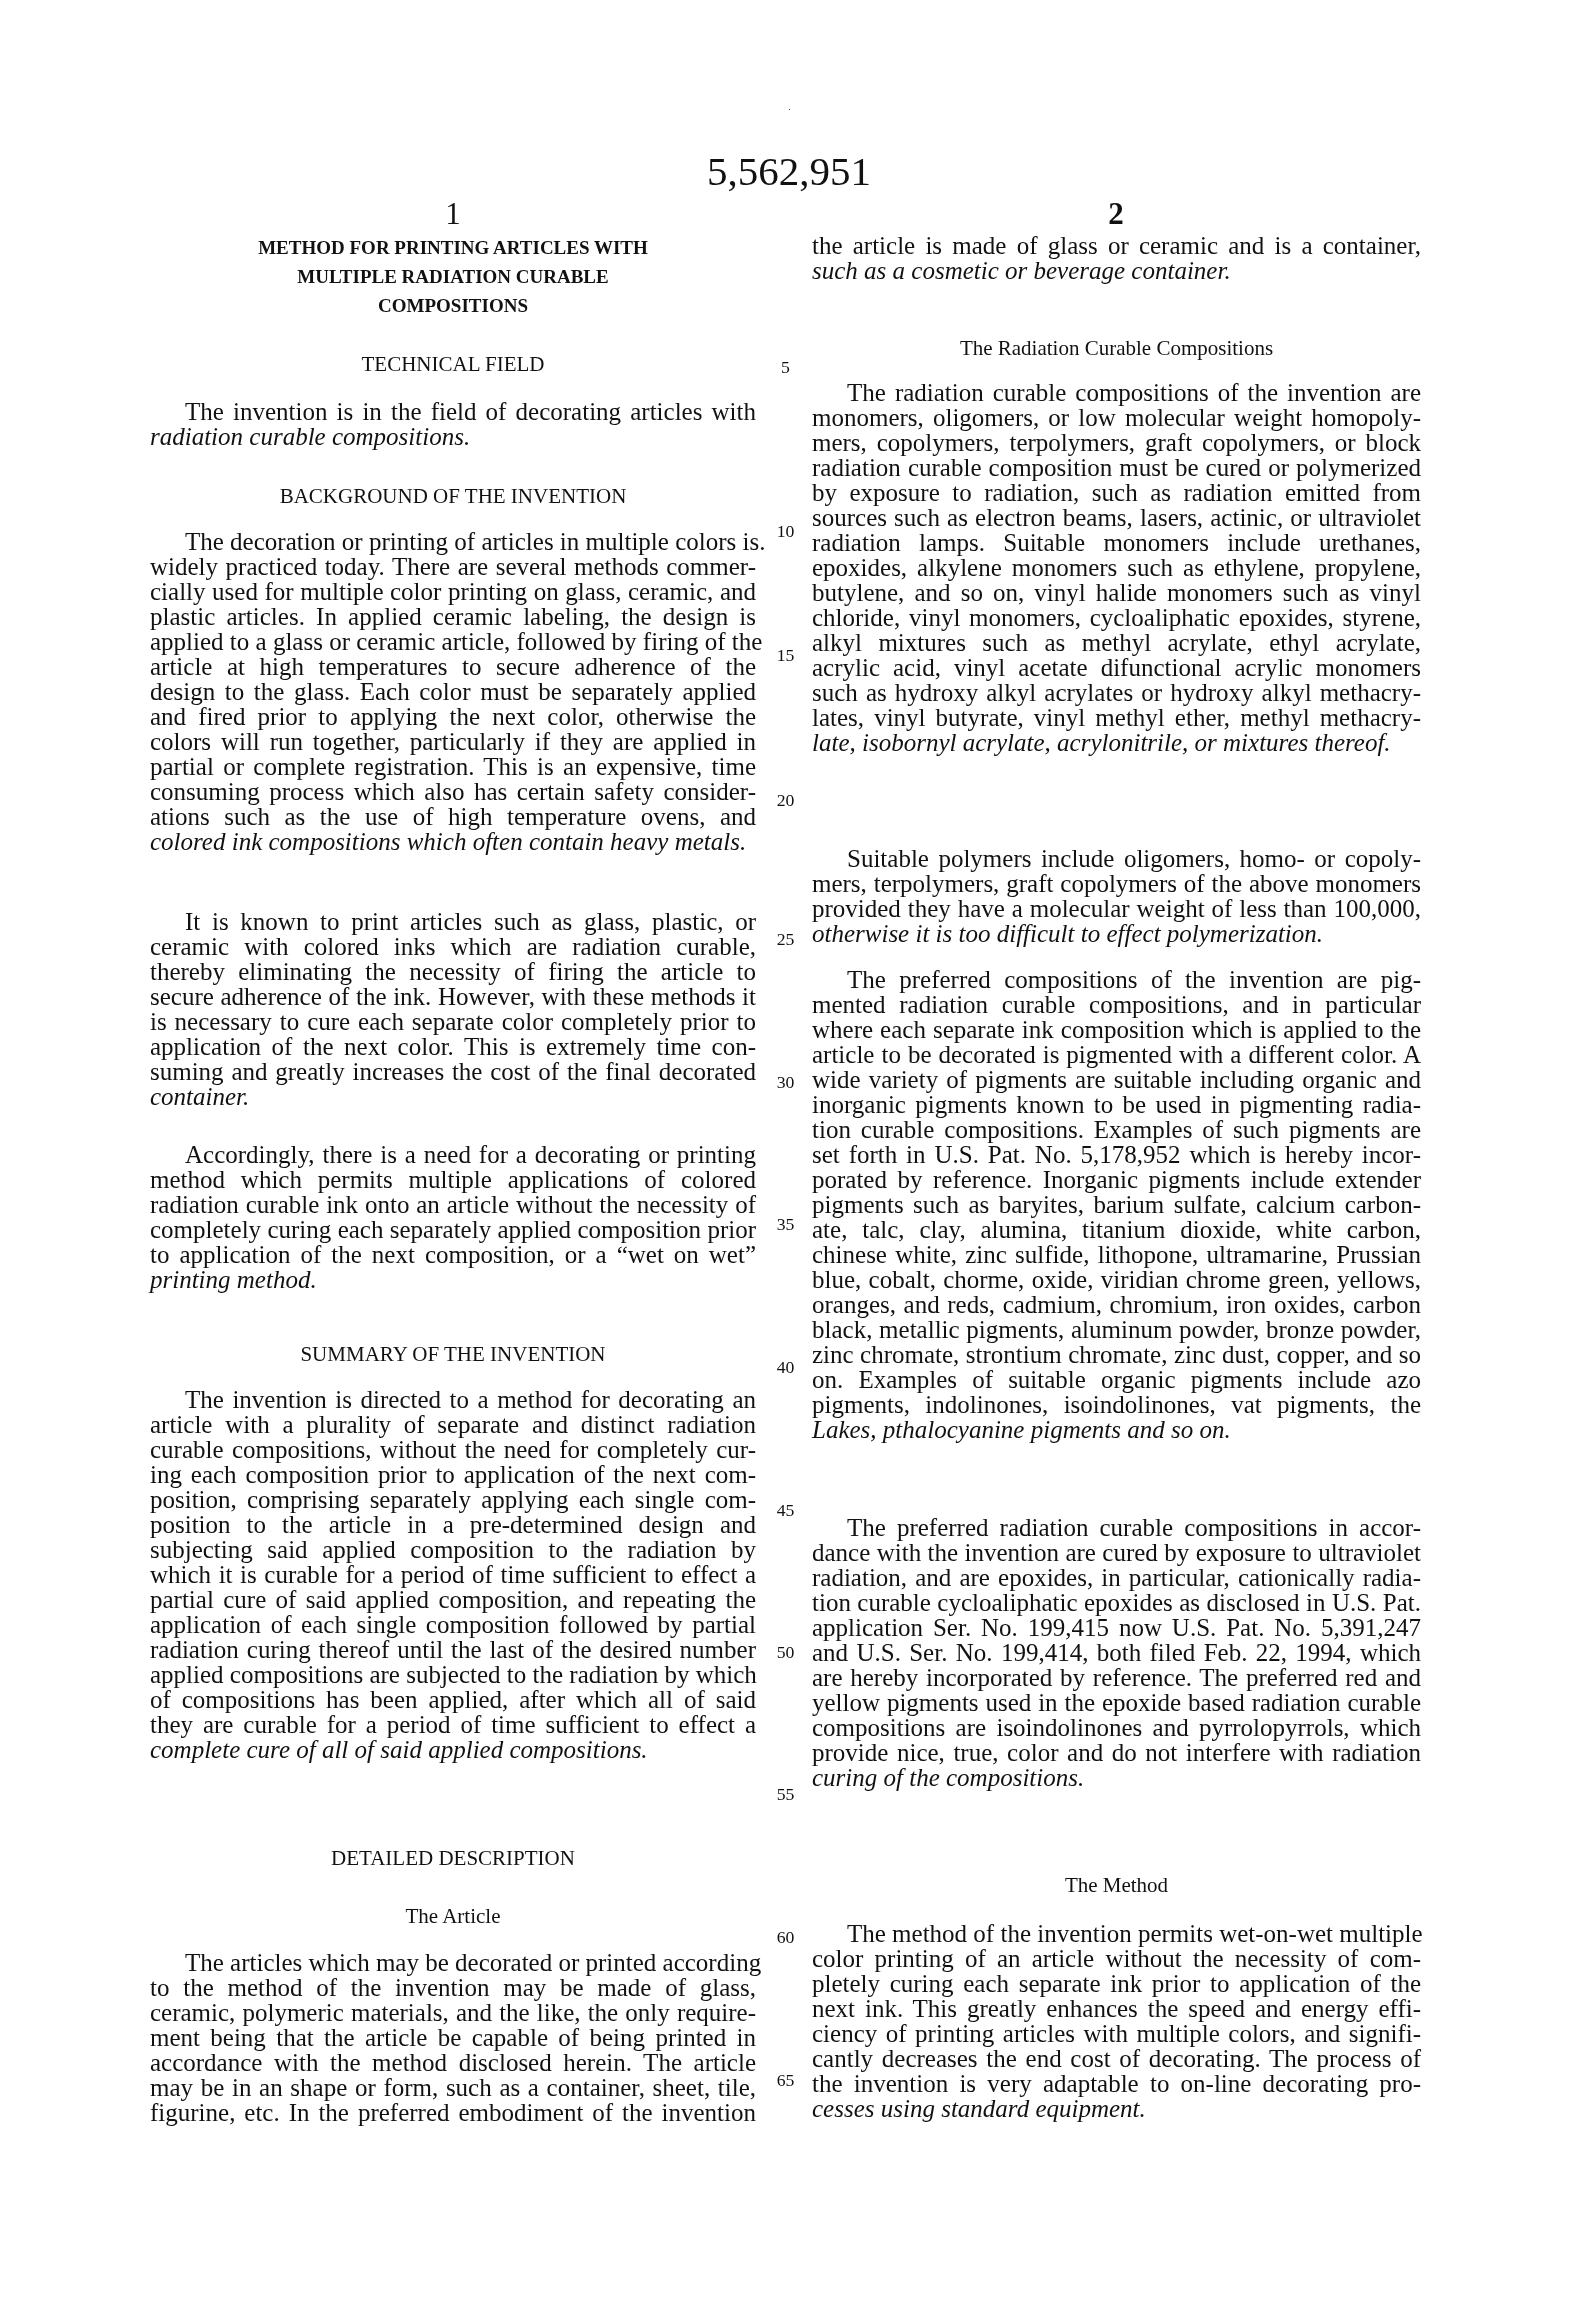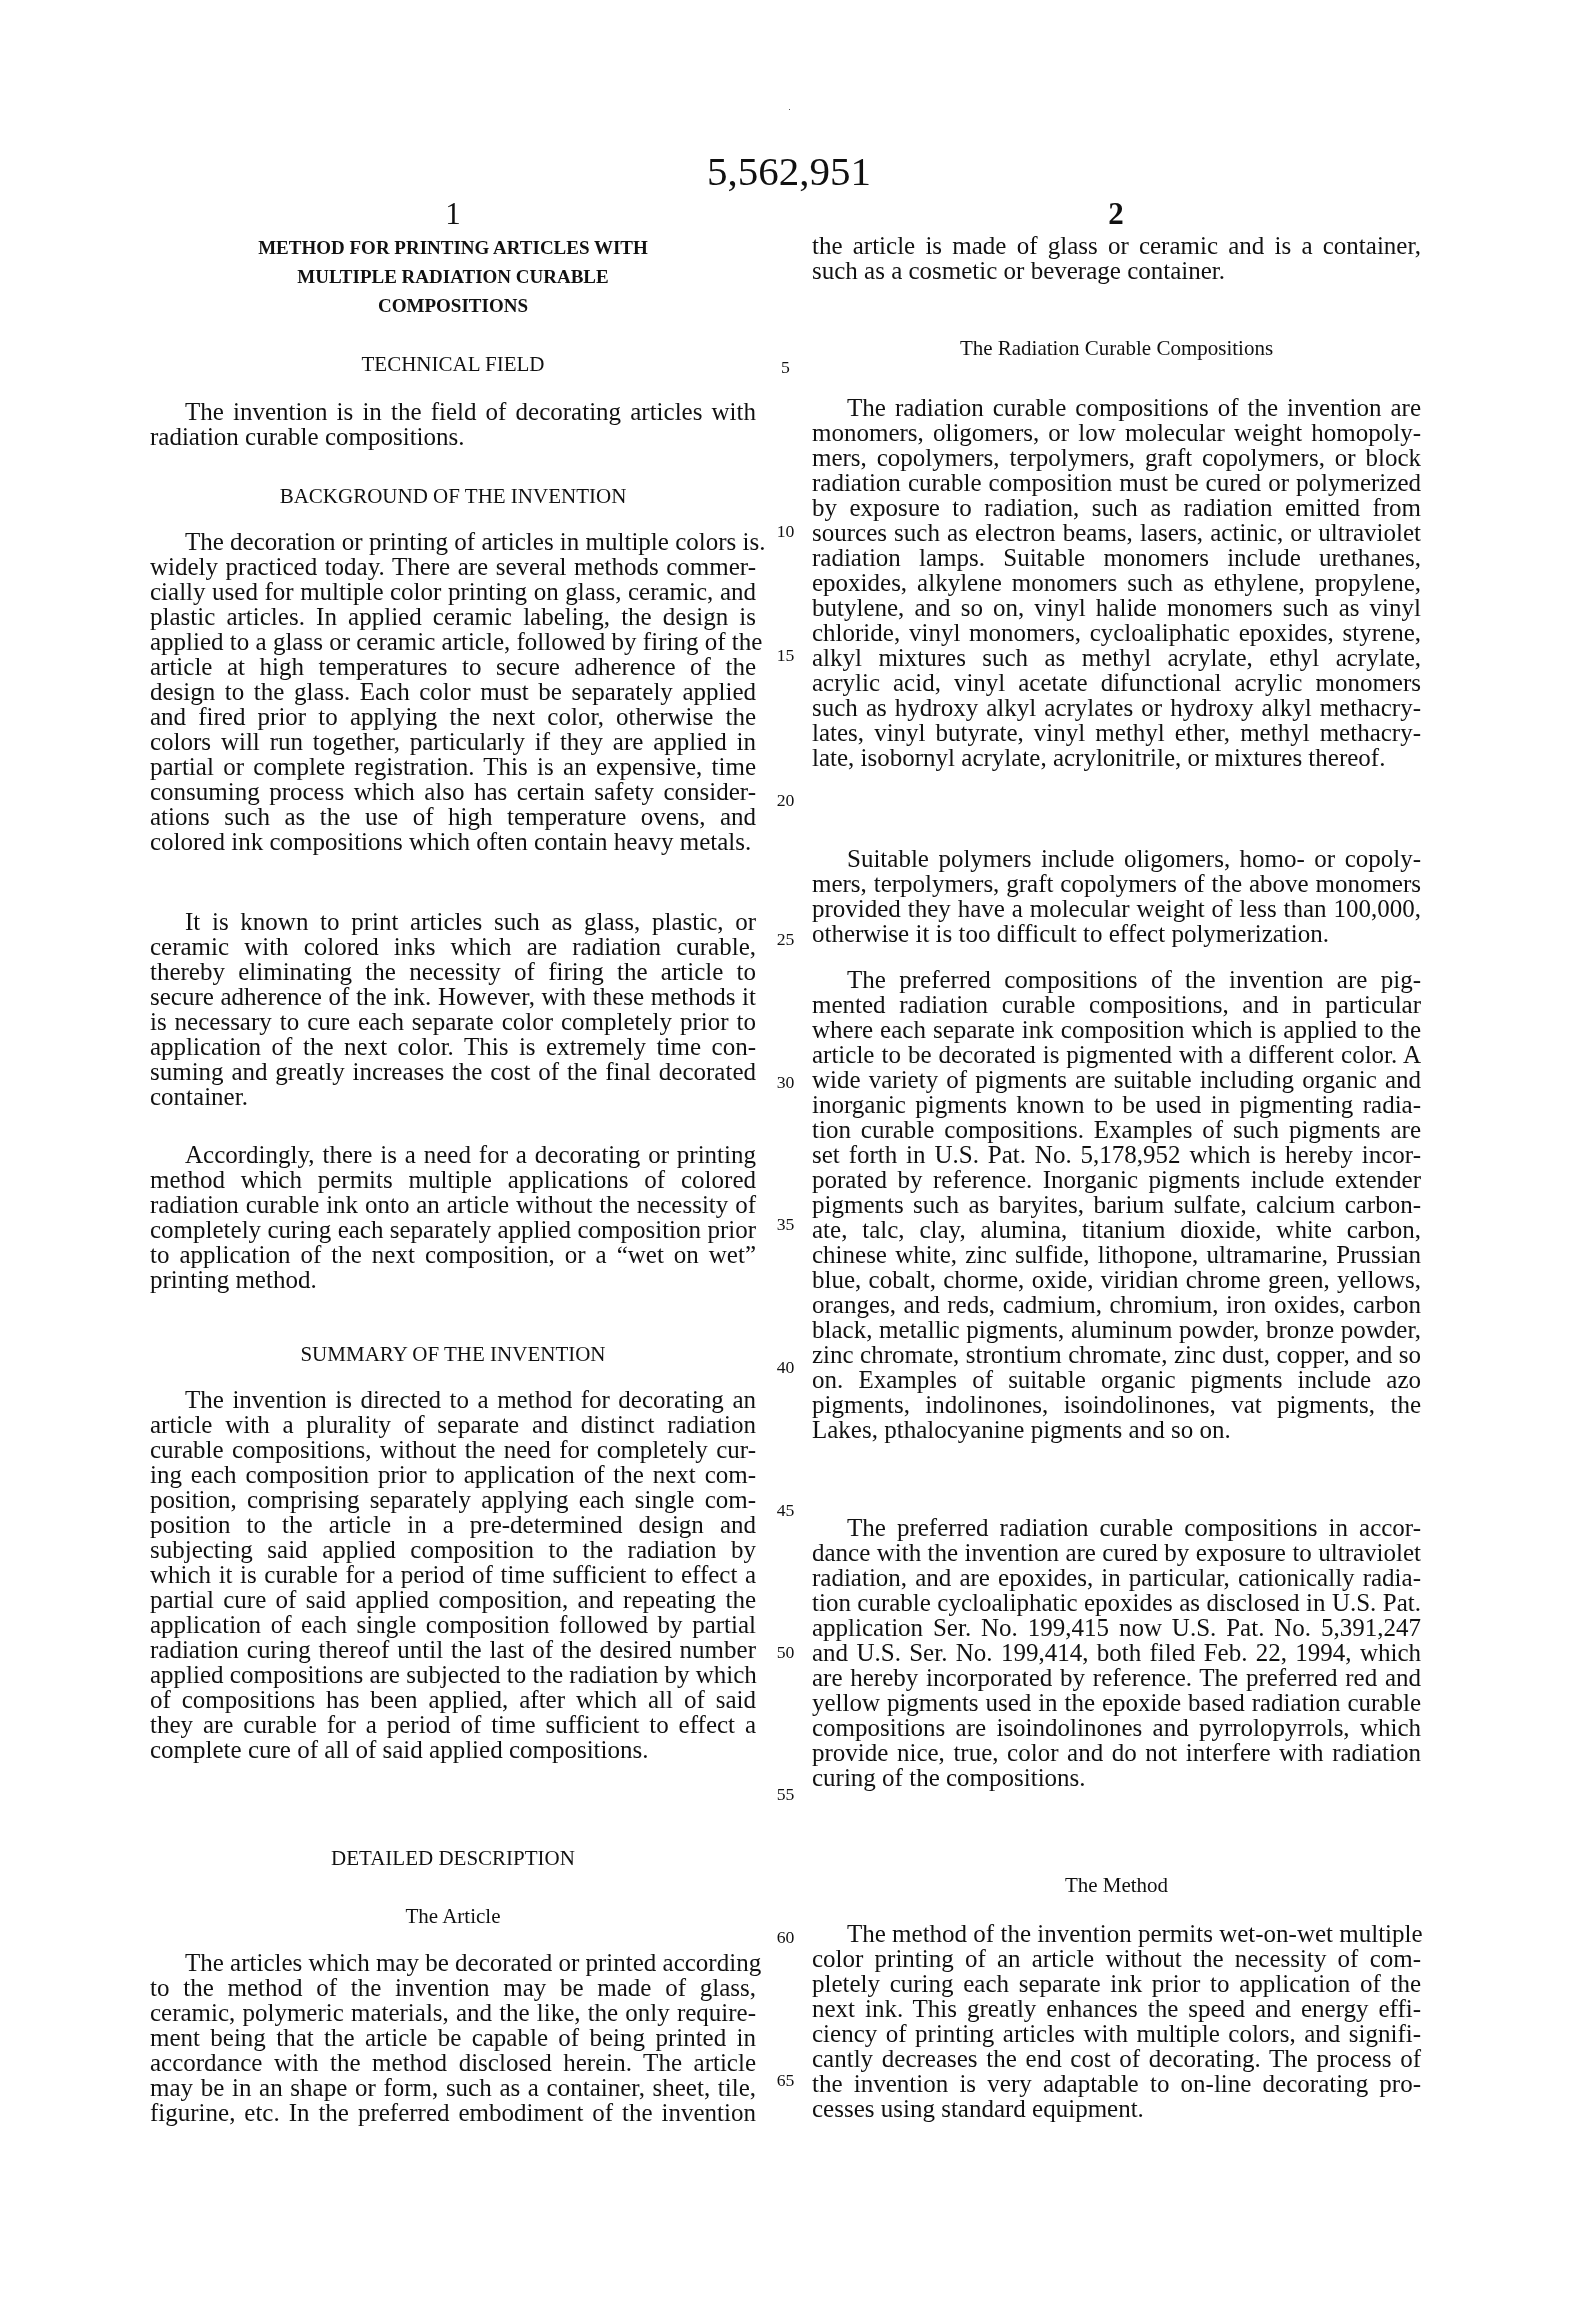--- a/index.html
+++ b/index.html
@@ -10,21 +10,21 @@
   .colnum { font-size: 31px; line-height: 35px; text-align: center; width: 136px; }
   #colnum-left { left: 385px; top: 196px; }
   #colnum-right { left: 1048px; top: 196px; font-weight: bold; }
   #title { left: 150px; width: 606px; top: 233px; text-align: center; font-weight: bold;
            font-size: 19px; line-height: 29px; }
   .heading { text-align: center; font-size: 21px; line-height: 25px; }
   .left-col { left: 150px; width: 606px; }
   .right-col { left: 812px; width: 609px; }
   .para { font-size: 25px; line-height: 25px; }
   .para .ln { display: block; white-space: nowrap; text-align: justify; text-align-last: justify; height: 25px; }
-  .para .ln.last { text-align: left; text-align-last: left; }
+  .para .ln.last { text-align: left; text-align-last: left; font-style: italic; }
   .para .ln.indent { text-indent: 35px; }
   .linenum { left: 765px; width: 41px; text-align: center; font-size: 17.7px; line-height: 20.4px; }
   .speck { width: 1.4px; height: 1.4px; background: #555; }
 </style>
 </head>
 <body>
 
 <div class="abs speck" style="left:789px;top:109px;"></div>
 
 <div id="patent-number" class="abs">5,562,951</div>
@@ -107,21 +107,21 @@
     <span class="ln">ment being that the article be capable of being printed in</span>
     <span class="ln">accordance with the method disclosed herein. The article</span>
     <span class="ln">may be in an shape or form, such as a container, sheet, tile,</span>
     <span class="ln">figurine, etc. In the preferred embodiment of the invention</span>
   </div>
 
 <div class="abs para right-col" style="top:233px;">
     <span class="ln">the article is made of glass or ceramic and is a container,</span>
     <span class="ln last">such as a cosmetic or beverage container.</span>
   </div>
-<div class="abs para right-col" style="top:395px;">
+<div class="abs para right-col" style="top:380px;">
     <span class="ln indent">The radiation curable compositions of the invention are</span>
     <span class="ln">monomers, oligomers, or low molecular weight homopoly-</span>
     <span class="ln">mers, copolymers, terpolymers, graft copolymers, or block</span>
     <span class="ln">radiation curable composition must be cured or polymerized</span>
     <span class="ln">by exposure to radiation, such as radiation emitted from</span>
     <span class="ln">sources such as electron beams, lasers, actinic, or ultraviolet</span>
     <span class="ln">radiation lamps. Suitable monomers include urethanes,</span>
     <span class="ln">epoxides, alkylene monomers such as ethylene, propylene,</span>
     <span class="ln">butylene, and so on, vinyl halide monomers such as vinyl</span>
     <span class="ln">chloride, vinyl monomers, cycloaliphatic epoxides, styrene,</span>

